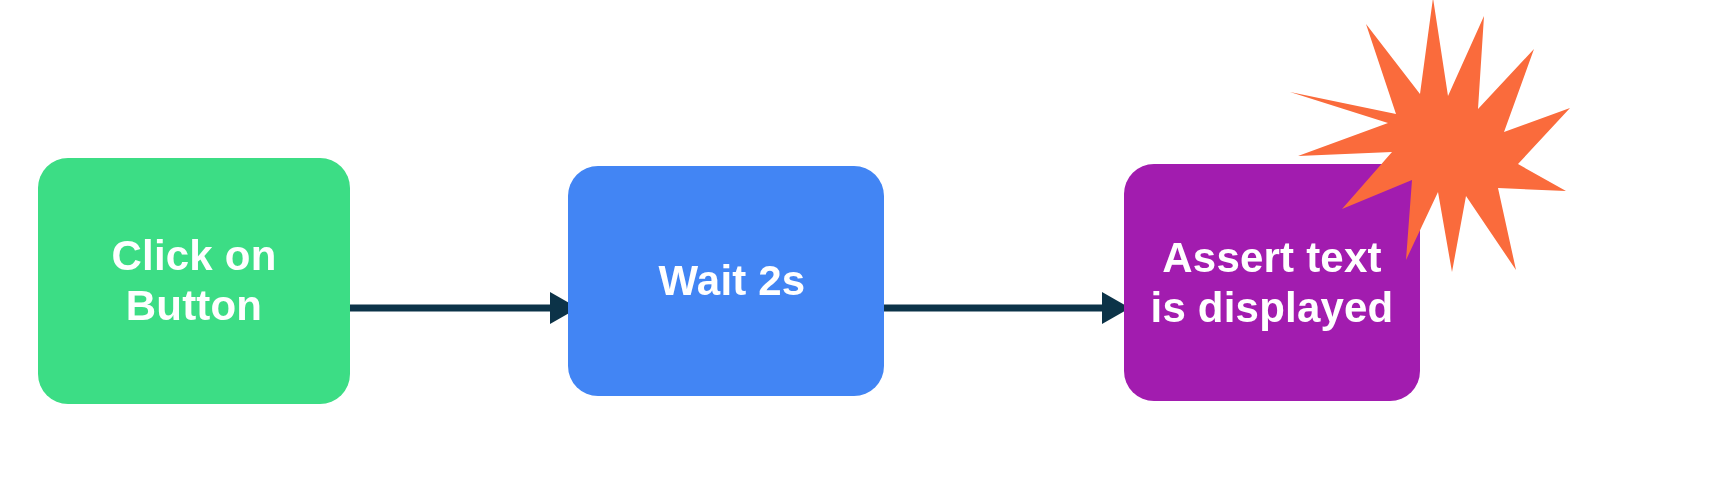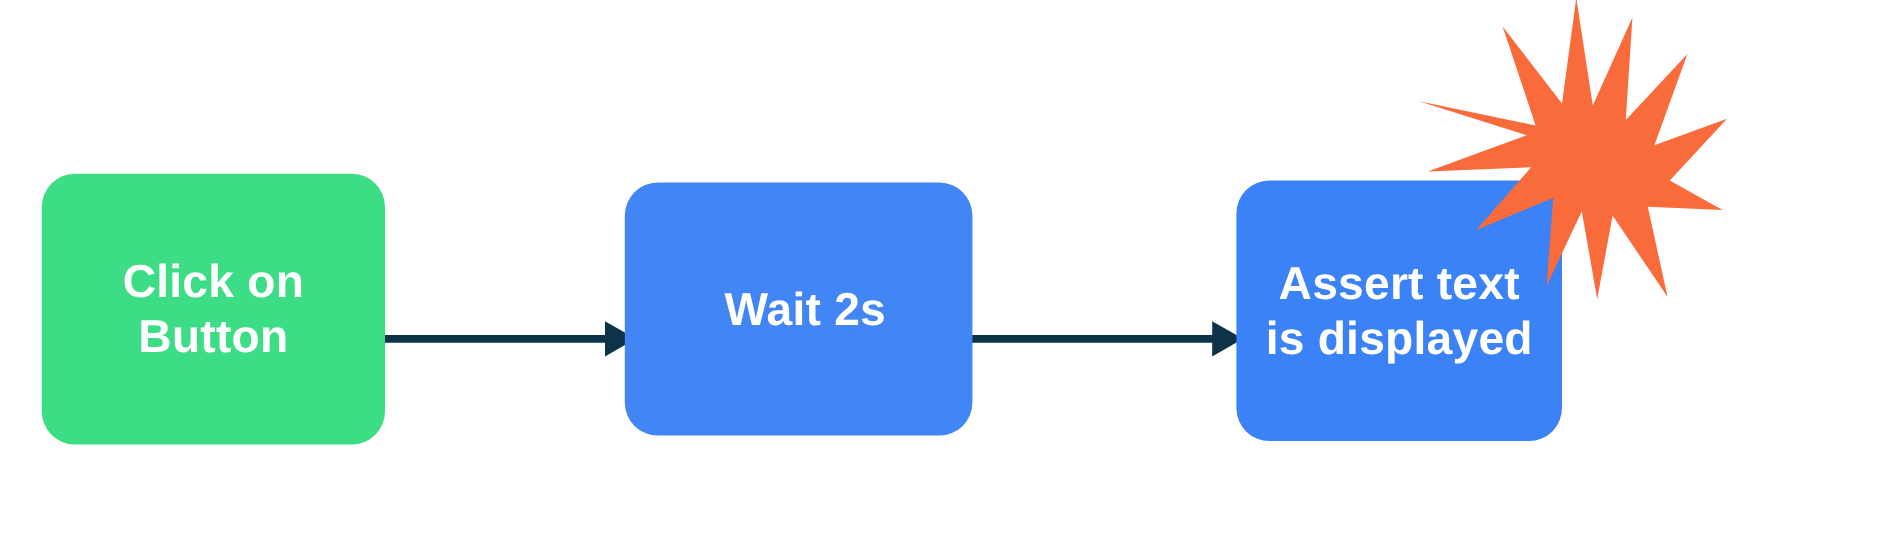--- a/index.html
+++ b/index.html
@@ -56,21 +56,21 @@
     z-index: 3;
     padding-left: 12px;
   }
   
   #node-assert {
     left: 1124px;
     top: 164px;
     width: 296px;
     height: 237px;
     border-radius: 30px;
-    background: #3b82f6;
+    background: #a21caf;
     z-index: 3;
   }
   #node-assert .node-label { padding: 0 6px; }
 
   
   .connector {
     position: absolute;
     z-index: 2;
     overflow: visible;
   }

